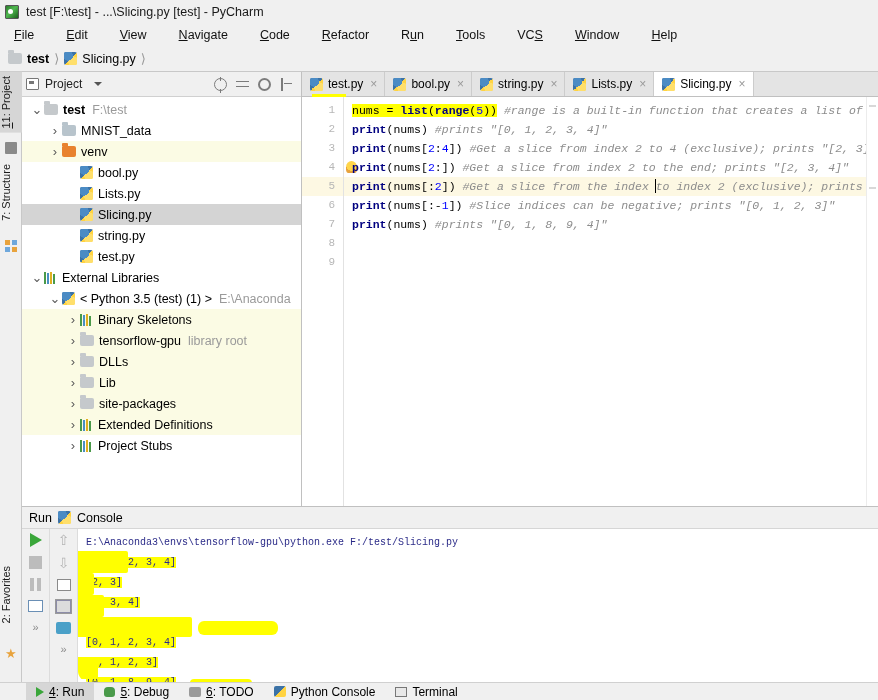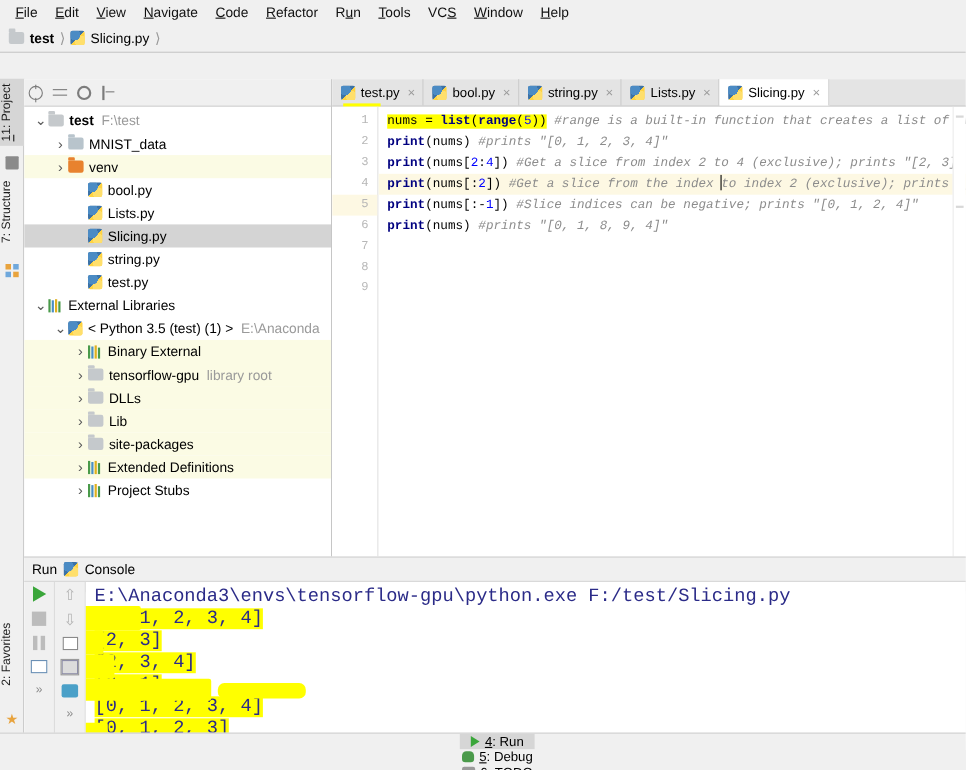--- a/index.html
+++ b/index.html
@@ -28,21 +28,21 @@
   }
   .title-icon::after{
     content:""; position:absolute; left:2px; top:3px; width:5px; height:5px;
     background:#fff; border-radius:50%;
   }
   .title-text { white-space: nowrap; color: #1a1a1a; }
 
   
   .menubar {
     height: 22px; display: flex; align-items: center;
-    padding-left: 6px; background: #f0f0f0; gap: 0px;
+    padding-left: 6px; background: #f0f0f0; gap: 16px;
   }
   .menu-item {
     padding: 2px 8px; font-size: 12.5px; color: #111; white-space: nowrap;
     cursor: default;
   }
   .menu-item .u { text-decoration: underline; }
 
   
   .navbar {
     height: 26px; display: flex; align-items: center;
@@ -263,49 +263,53 @@
   .rt-down { color:#b5b5b5; font-size:14px; line-height:14px; }
   .rt-soft { width:14px;height:12px;border:1px solid #8a8a8a; background:#fff; }
   .rt-pin { width:15px;height:13px;border:1.5px solid #8d8da8;background:#eceaf5; }
   .rt-pin.selected { outline:1px solid #9a9a9a; background:#dcdcdc; }
   .rt-print { width:15px;height:12px;background:#4aa0c8;border-radius:2px; }
   .rt-more { color:#8a8a8a; font-size:11px; }
 
   .console {
     flex:1; background:#fff; overflow:hidden; position:relative;
     padding: 4px 0 0 8px;
-    font-family: "Liberation Mono", monospace; font-size: 17px; border-radius: 11px;
+    font-family: "Liberation Mono", monospace; font-size: 10px; border-radius: 11px;
   }
   .conline { height: 20px; line-height: 20px; white-space: pre; color:#2b2b88; }
   .conline .mark { background:#ffff00; }
   .scrawl { position:absolute; background:#ffff00; }
 
   
   .statusbar {
-    position: absolute; left: 0; right: 0; bottom: 16px; height: 18px;
+    position: absolute; left: 0; right: 0; bottom: 0; height: 18px;
     background: #f0f0f0; display:flex; align-items:center; gap: 0;
-    border-top: 1px solid #d0d0d0; padding-left: 26px; flex-direction: column;
+    border-top: 1px solid #d0d0d0; padding-left: 26px;
   }
   .sb-item {
     display:flex; align-items:center; gap:5px; padding: 0 10px;
     font-size: 12px; height: 18px; cursor: default;
   }
   .sb-item.sel { background:#d6d6d6; }
   .sb-item .u { text-decoration: underline; }
   .sb-play { width:0;height:0;border-left:8px solid #3aa63a;border-top:5px solid transparent;border-bottom:5px solid transparent; }
   .sb-bug { width:11px;height:10px;background:#4a9a4a;border-radius:4px 4px 3px 3px; }
   .sb-todo { width:12px;height:10px;background:#9a9a9a;border-radius:2px; }
   .sb-pyc { width:12px;height:11px;border-radius:2px;background:linear-gradient(135deg,#3c72a6 0 50%,#ffd342 50% 100%); }
   .sb-term { width:12px;height:10px;border:1px solid #777;background:#e8e8e8; }
 </style>
 </head>
 <body>
 
 <div id="app">
 
+  <div class="titlebar">
+    <div class="title-icon"></div>
+    <div class="title-text">test [F:\test] - ...\Slicing.py [test] - PyCharm</div>
+  </div>
 
   <div class="menubar" id="menubar">
       <div class="menu-item"><span class="u">F</span>ile</div>
       <div class="menu-item"><span class="u">E</span>dit</div>
       <div class="menu-item"><span class="u">V</span>iew</div>
       <div class="menu-item"><span class="u">N</span>avigate</div>
       <div class="menu-item"><span class="u">C</span>ode</div>
       <div class="menu-item"><span class="u">R</span>efactor</div>
       <div class="menu-item">R<span class="u">u</span>n</div>
       <div class="menu-item"><span class="u">T</span>ools</div>
@@ -337,20 +341,25 @@
     </div>
     <div class="vstrip-icon ic-struct" style="top:168px;"></div>
     <div class="vtab" style="top:490px;">
       <span>2: Favorites</span>
     </div>
     <div class="vstrip-icon ic-star" style="top:576px;">★</div>
   </div>
 
   <div class="projpanel">
     <div class="proj-header">
+      <div class="proj-header-left">
+        <span class="proj-icon-box"></span>
+        <span class="proj-title">Project</span>
+        <span class="caret-down"></span>
+      </div>
       <div class="proj-tools">
         <span class="tool-ico ti-locate"></span>
         <span class="tool-ico ti-collapse"></span>
         <span class="tool-ico ti-gear"></span>
         <span class="tool-ico ti-hide"></span>
       </div>
     </div>
     <div class="tree" id="tree">
         <div class="tnode" style="padding-left: 8px;">
           <span class="twist" style="font-size: 13px; line-height: 8px;">⌄</span>
@@ -400,21 +409,21 @@
         </div>
         <div class="tnode" style="padding-left: 26px;">
           <span class="twist" style="font-size: 13px; line-height: 8px;">⌄</span>
           <span class="ic-pyfile"></span>
           <span class="tlabel">&lt; Python 3.5 (test) (1) &gt;</span>
           <span class="tsub">E:\Anaconda</span>
         </div>
         <div class="tnode tint" style="padding-left: 44px;">
           <span class="twist" style="font-size: 13px;">›</span>
           <span class="ic-lib"></span>
-          <span class="tlabel">Binary External</span>
+          <span class="tlabel">Binary Skeletons</span>
         </div>
         <div class="tnode tint" style="padding-left: 44px;">
           <span class="twist" style="font-size: 13px;">›</span>
           <span class="ic-folder2"></span>
           <span class="tlabel">tensorflow-gpu</span>
           <span class="tsub">library root</span>
         </div>
         <div class="tnode tint" style="padding-left: 44px;">
           <span class="twist" style="font-size: 13px;">›</span>
           <span class="ic-folder2"></span>
@@ -481,22 +490,23 @@
           <div class="gline cur">5</div>
           <div class="gline">6</div>
           <div class="gline">7</div>
           <div class="gline">8</div>
           <div class="gline">9</div>
         </div>
       <div class="codelines" id="codelines">
           <div class="cline"><span class="hl">nums = <span class="fn">list</span>(<span class="fn">range</span>(<span class="num">5</span>))</span> <span class="cmt">#range is a built-in function that creates a list of integers</span></div>
           <div class="cline"><span class="fn">print</span>(nums) <span class="cmt">#prints "[0, 1, 2, 3, 4]"</span></div>
           <div class="cline"><span class="fn">print</span>(nums[<span class="num">2</span>:<span class="num">4</span>]) <span class="cmt">#Get a slice from index 2 to 4 (exclusive); prints "[2, 3]"</span></div>
+          <div class="cline"><span class="fn">print</span>(nums[<span class="num">2</span>:]) <span class="cmt">#Get a slice from index 2 to the end; prints "[2, 3, 4]"</span></div>
           <div class="cline cur"><span class="fn">print</span>(nums[:<span class="num">2</span>]) <span class="cmt">#Get a slice from the index </span><span class="caret"></span><span class="cmt">to index 2 (exclusive); prints "[0, 1]"</span></div>
-          <div class="cline"><span class="fn">print</span>(nums[:-<span class="num">1</span>]) <span class="cmt">#Slice indices can be negative; prints "[0, 1, 2, 4]"</span></div>
+          <div class="cline"><span class="fn">print</span>(nums[:-<span class="num">1</span>]) <span class="cmt">#Slice indices can be negative; prints "[0, 1, 2, 3]"</span></div>
           <div class="cline"><span class="fn">print</span>(nums) <span class="cmt">#prints "[0, 1, 8, 9, 4]"</span></div>
         </div>
       <div class="marker-bar">
         <div class="marker-tick" style="top:8px;"></div>
         <div class="marker-tick" style="top:90px;"></div>
       </div>
     </div>
   </div>
 
   <div class="runpanel">

